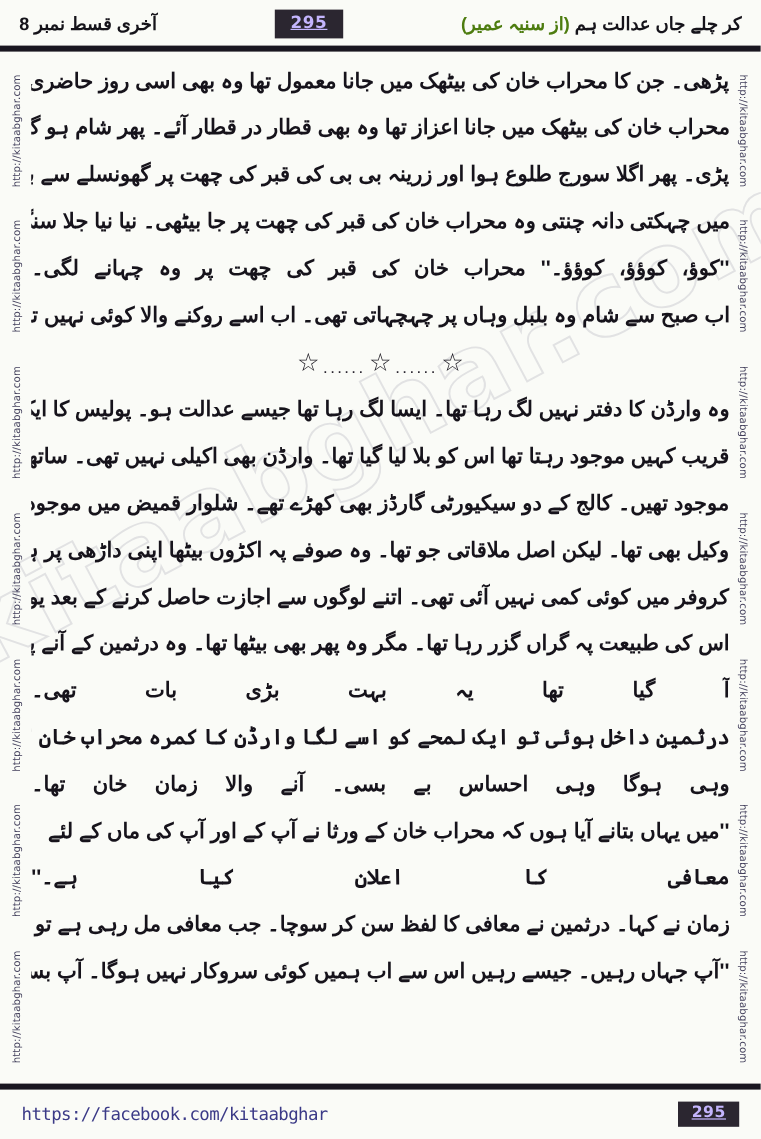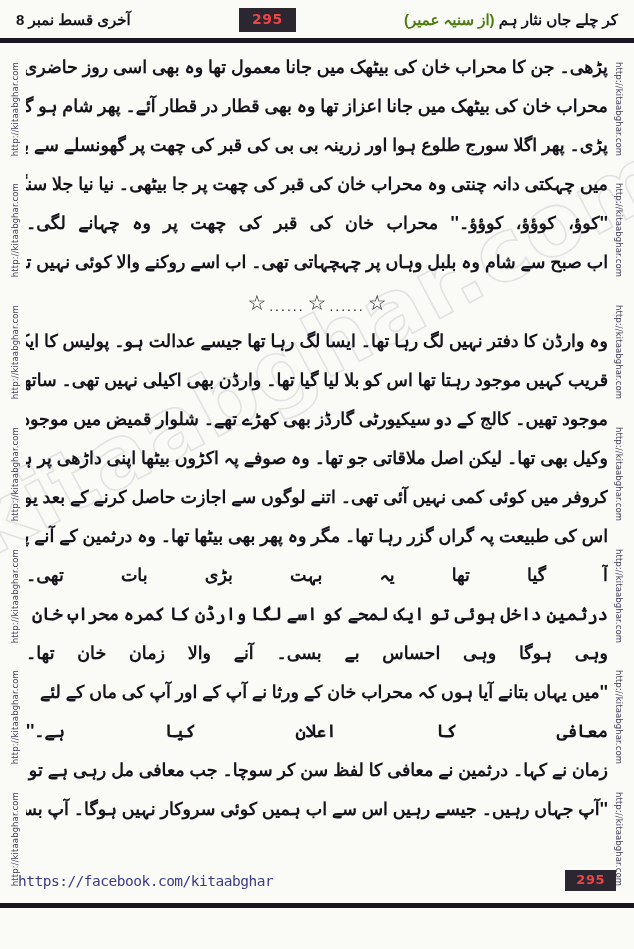--- a/index.html
+++ b/index.html
@@ -51,27 +51,28 @@
     direction: rtl;
     white-space: nowrap;
     font-weight: 600;
     letter-spacing: -0.2px;
   }
   .header-right .author {
     color: #4d7c0f;
   }
   .page-badge {
     background: #2b2630;
-    color: #ef4444;
+    color: #c4b5fd;
     font-size: 14px;
     font-weight: 700;
     padding: 4px 13px 5px 13px;
     letter-spacing: 0.5px;
     line-height: 1.1;
     font-family: "DejaVu Sans", sans-serif;
+    text-decoration: underline;
   }
 
   .rule-top {
     position: absolute;
     top: 38px;
     left: 0;
     width: 634px;
     height: 5px;
     background: #191620;
     z-index: 15;
@@ -192,21 +193,21 @@
     letter-spacing: 2px;
     color: #2a2630;
     padding: 0 3px;
     position: relative;
     top: 4px;
   }
 
   
   .footer {
     position: absolute;
-    top: 860px;
+    top: 908px;
     left: 0;
     width: 634px;
     height: 41px;
     display: flex;
     align-items: center;
     justify-content: space-between;
     padding: 0 18px;
     box-sizing: border-box;
     z-index: 20;
     border-radius: 11px;
@@ -227,21 +228,21 @@
 <body>
 
 <div class="page">
 
   <div class="bg-watermark">kitaabghar.com</div>
 
   <div class="header">
     <div class="header-left">آخری قسط نمبر 8</div>
     <div class="page-badge">295</div>
     <div class="header-right">
-      <span>کر چلے جاں نثار ہم </span><span class="author">(از سنیہ عمیر)</span>
+      <span>کر چلے جاں عدالت ہم </span><span class="author">(از سنیہ عمیر)</span>
     </div>
   </div>
   <div class="rule-top"></div>
 
   <div class="side-strip left">
     <div class="vmark">http://kitaabghar.com</div>
     <div class="vmark">http://kitaabghar.com</div>
     <div class="vmark">http://kitaabghar.com</div>
     <div class="vmark">http://kitaabghar.com</div>
     <div class="vmark">http://kitaabghar.com</div>

